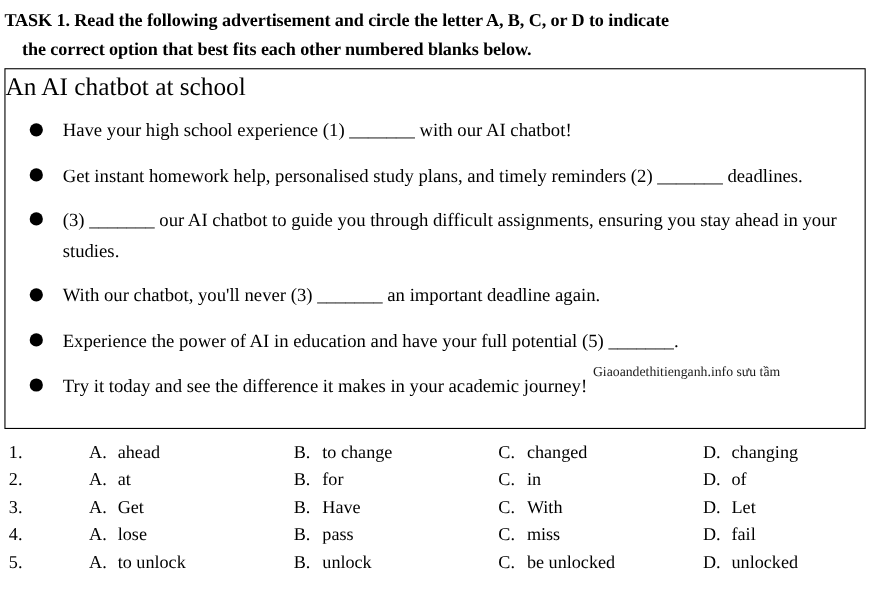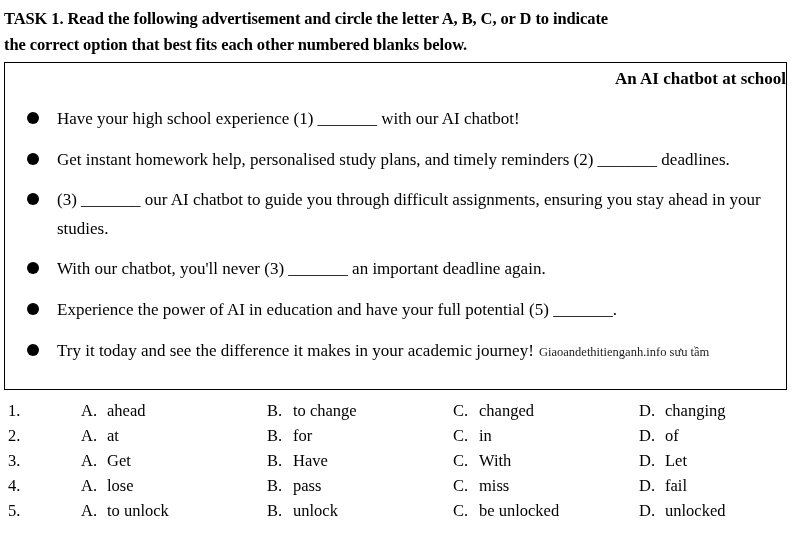--- a/index.html
+++ b/index.html
@@ -20,35 +20,36 @@
     font-weight: bold;
     font-size: 16.5px;
     line-height: 26px;
     padding: 6px 0 0 4px;
     white-space: nowrap;
     letter-spacing: -0.1px;
   }
   .task-heading .line2 {
     display: block;
     white-space: normal;
+    margin-left: 16px;
   }
 
   
   .ad-box {
     position: relative;
     margin: 4px 9px 0 4px;
     border: 1px solid #000000;
     box-sizing: border-box;
     height: 328px;
     background: #ffffff;
   }
   .ad-title {
-    text-align: right;
-    font-weight: bold;
-    font-size: 17px;
+    text-align: left;
+    font-weight: normal;
+    font-size: 23px;
     line-height: 22px;
     padding: 5px 0 2px 0;
   }
   .bullet-list {
     margin: 0;
     padding: 0 18px 0 22px;
     list-style: none;
   }
   .bullet-item {
     position: relative;
@@ -70,21 +71,21 @@
   .bullet-text {
     flex: 1 1 auto;
     font-size: 17px;
     line-height: 29px;
   }
 
   
   .watermark {
     position: absolute;
     left: 534px;
-    top: 282px;
+    top: 268px;
     font-size: 12.5px;
     line-height: 15px;
     color: #1a1a1a;
     white-space: nowrap;
   }
 
   
   .options {
     margin: 8px 0 0 0;
     padding: 0 0 0 8px;

